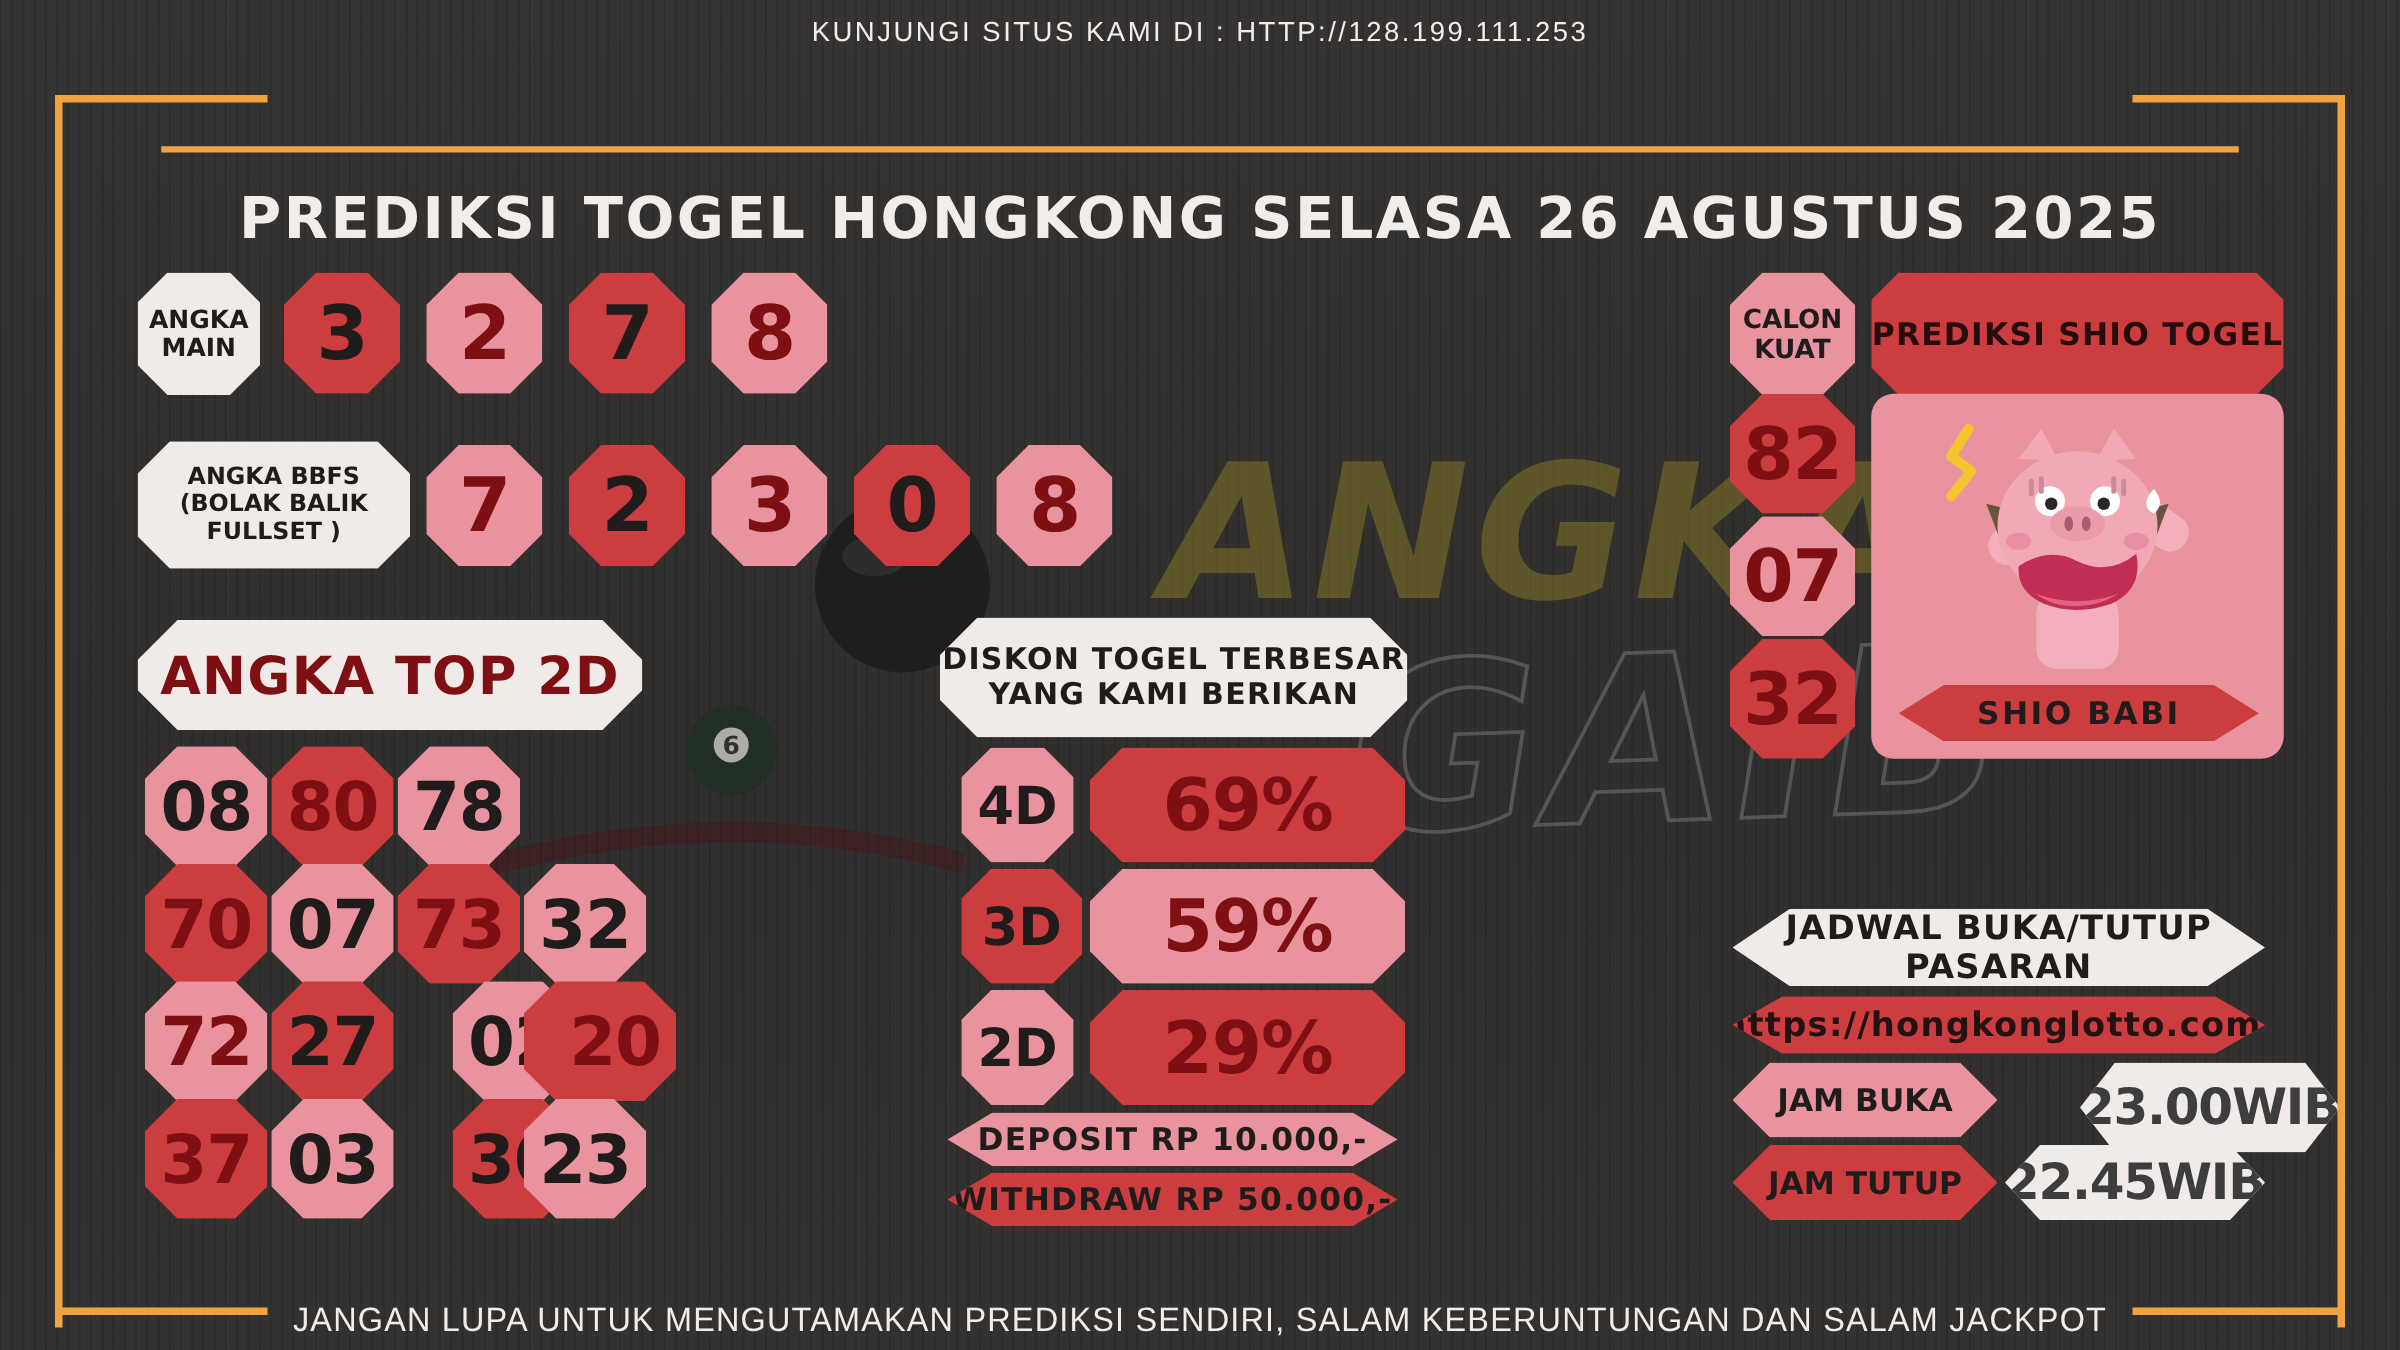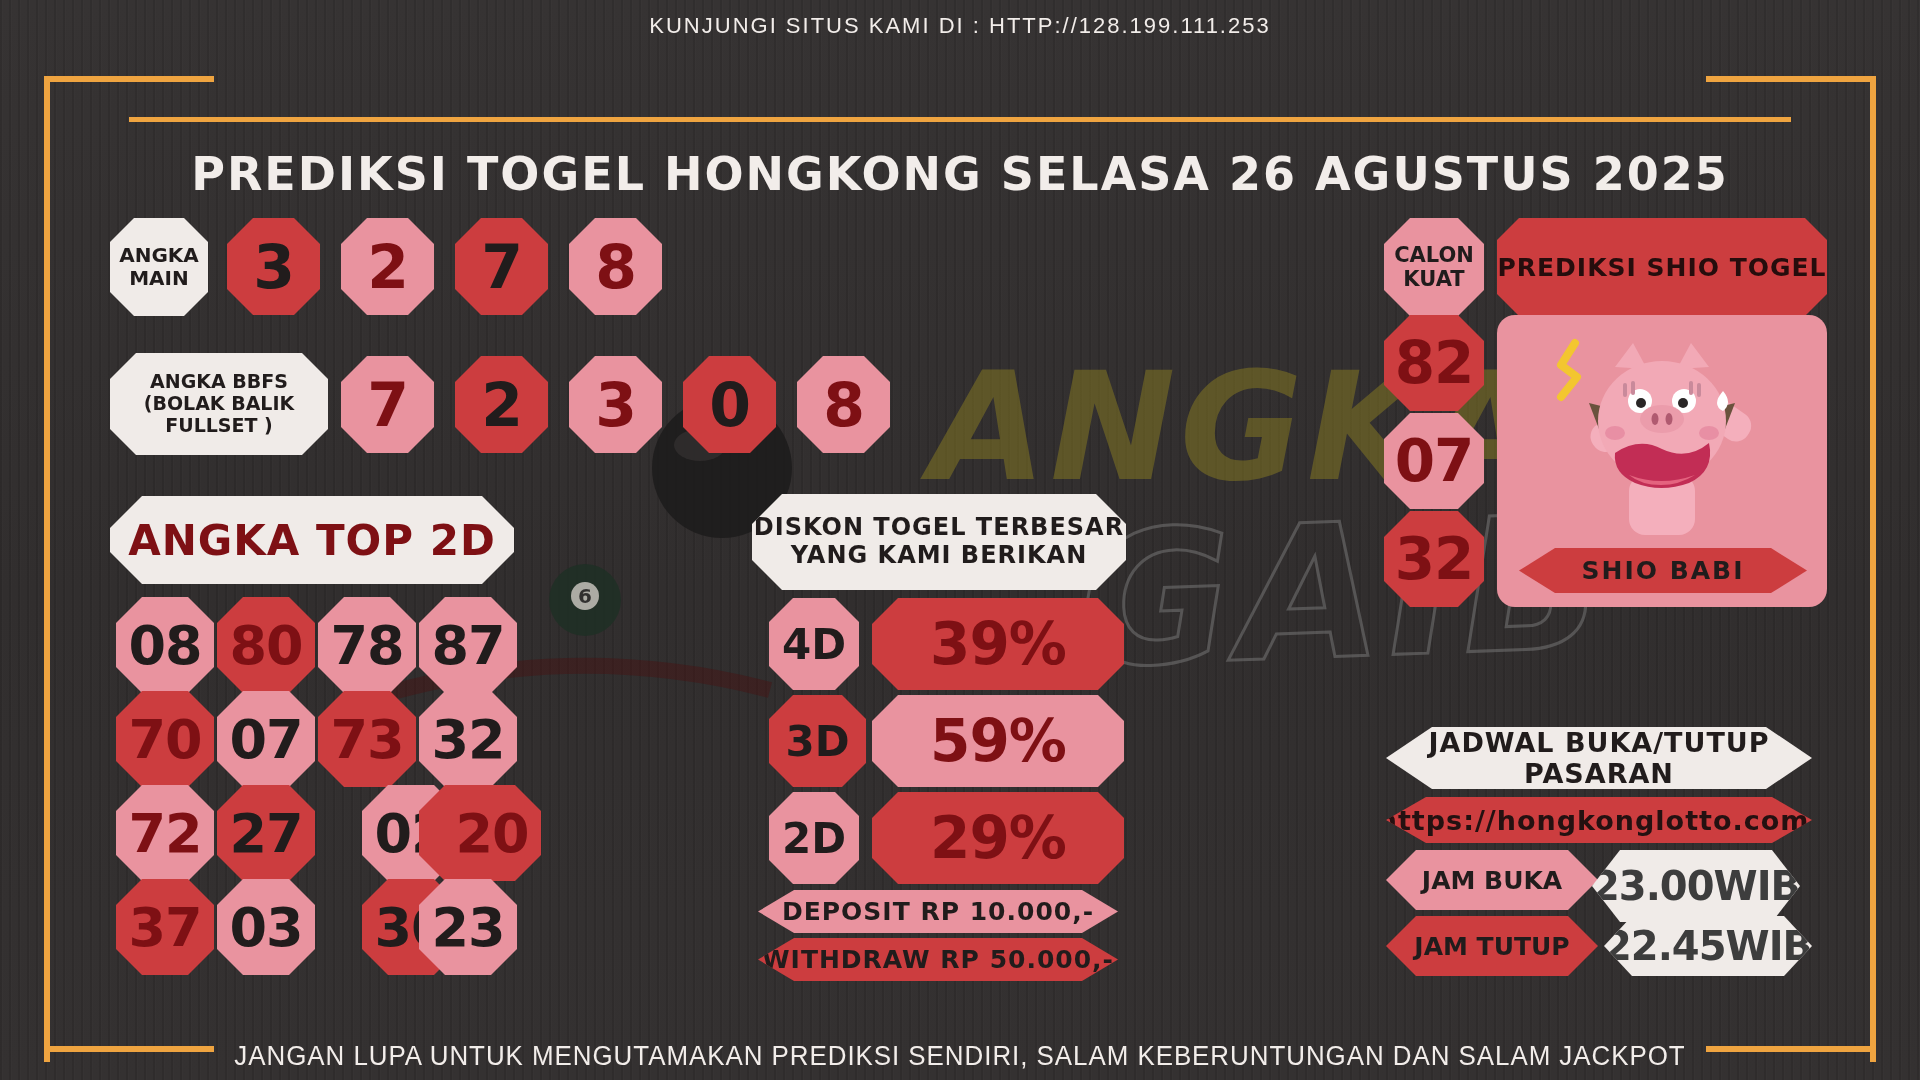--- a/index.html
+++ b/index.html
@@ -78,21 +78,20 @@
   <div class="abs flex content cut bg-red num ink-black" style="left:455px;top:356px;width:93px;height:97px;font-size:60px;">2</div>
   <div class="abs flex content cut bg-pink num ink-darkred" style="left:569px;top:356px;width:93px;height:97px;font-size:60px;">3</div>
   <div class="abs flex content cut bg-red num ink-black" style="left:683px;top:356px;width:93px;height:97px;font-size:60px;">0</div>
   <div class="abs flex content cut bg-pink num ink-darkred" style="left:797px;top:356px;width:93px;height:97px;font-size:60px;">8</div>
 
   <div class="abs flex content cut bg-cream bold ink-darkred" style="left:110px;top:496px;width:404px;height:88px;--c:32px;font-size:42px;letter-spacing:1px;">ANGKA TOP 2D</div>
 
   <div class="abs flex content cut bg-pink num ink-black" style="left:116px;top:597px;width:98px;height:96px;font-size:54px;">08</div>
   <div class="abs flex content cut bg-red num ink-darkred" style="left:217px;top:597px;width:98px;height:96px;font-size:54px;">80</div>
   <div class="abs flex content cut bg-pink num ink-black" style="left:318px;top:597px;width:98px;height:96px;font-size:54px;">78</div>
-  <div class="abs flex content cut bg-pink num ink-black" style="left:419px;top:597px;width:98px;height:96px;font-size:54px;">87</div>
 
   <div class="abs flex content cut bg-red num ink-darkred" style="left:116px;top:691px;width:98px;height:96px;font-size:54px;">70</div>
   <div class="abs flex content cut bg-pink num ink-black" style="left:217px;top:691px;width:98px;height:96px;font-size:54px;">07</div>
   <div class="abs flex content cut bg-red num ink-darkred" style="left:318px;top:691px;width:98px;height:96px;font-size:54px;">73</div>
   <div class="abs flex content cut bg-pink num ink-black" style="left:419px;top:691px;width:98px;height:96px;font-size:54px;">32</div>
 
   <div class="abs flex content cut bg-pink num ink-darkred" style="left:116px;top:785px;width:98px;height:96px;font-size:54px;">72</div>
   <div class="abs flex content cut bg-red num ink-black" style="left:217px;top:785px;width:98px;height:96px;font-size:54px;">27</div>
   <div class="abs flex content cut bg-pink num ink-black" style="left:318px;top:785px;width:98px;height:96px;font-size:54px;margin-left:44px;">02</div>
   <div class="abs flex content cut bg-red num ink-darkred" style="left:419px;top:785px;width:98px;height:96px;font-size:54px;padding-left:24px;">20</div>
@@ -101,21 +100,21 @@
   <div class="abs flex content cut bg-pink num ink-black" style="left:217px;top:879px;width:98px;height:96px;font-size:54px;">03</div>
   <div class="abs flex content cut bg-red num ink-black" style="left:318px;top:879px;width:98px;height:96px;font-size:54px;margin-left:44px;">30</div>
   <div class="abs flex content cut bg-pink num ink-black" style="left:419px;top:879px;width:98px;height:96px;font-size:54px;">23</div>
 
   <div class="abs flex content cut bg-cream lbl ink-black" style="left:752px;top:494px;width:374px;height:96px;--c:30px;font-size:24px;letter-spacing:1px;">
     <div><span>DISKON TOGEL TERBESAR</span><br>
          <span>YANG KAMI BERIKAN</span></div>
   </div>
 
   <div class="abs flex content cut bg-pink bold ink-black" style="left:769px;top:598px;width:90px;height:92px;--c:24px;font-size:42px;">4D</div>
-  <div class="abs flex content cut bg-red num ink-darkred" style="left:872px;top:598px;width:252px;height:92px;--c:26px;font-size:58px;">39%</div>
+  <div class="abs flex content cut bg-red num ink-darkred" style="left:872px;top:598px;width:252px;height:92px;--c:26px;font-size:58px;">69%</div>
 
   <div class="abs flex content cut bg-red bold ink-black" style="left:769px;top:695px;width:97px;height:92px;--c:24px;font-size:42px;">3D</div>
   <div class="abs flex content cut bg-pink num ink-darkred" style="left:872px;top:695px;width:252px;height:92px;--c:26px;font-size:58px;">59%</div>
 
   <div class="abs flex content cut bg-pink bold ink-black" style="left:769px;top:792px;width:90px;height:92px;--c:24px;font-size:42px;">2D</div>
   <div class="abs flex content cut bg-red num ink-darkred" style="left:872px;top:792px;width:252px;height:92px;--c:26px;font-size:58px;">29%</div>
 
   <div class="abs flex content hexa bg-pink bold ink-black" style="left:758px;top:890px;width:360px;height:43px;--p:36px;font-size:25px;letter-spacing:1px;">DEPOSIT RP 10.000,-</div>
   <div class="abs flex content hexa bg-red bold ink-black" style="left:758px;top:938px;width:360px;height:43px;--p:36px;font-size:25px;letter-spacing:1px;">WITHDRAW RP 50.000,-</div>
 
@@ -157,20 +156,20 @@
       <ellipse cx="172" cy="108" rx="10" ry="7" fill="#e88fa4"></ellipse>
       <path d="M78 128 Q102 112 125 124 Q150 136 172 118 Q178 146 152 158 Q124 168 98 158 Q76 148 78 128 Z" fill="#c22d55"></path>
       <path d="M92 150 Q124 162 158 150 Q142 160 124 160 Q104 160 92 150 Z" fill="#e4637f"></path>
       <path d="M186 66 q10 12 0 20 q-12 -6 0 -20 Z" fill="#ffffff"></path>
     </svg>
     <div class="abs flex hexa bg-red bold ink-black" style="left:22px;top:233px;width:288px;height:45px;--p:36px;font-size:25px;letter-spacing:2px;">SHIO BABI</div>
   </div>
   <div class="abs flex content hexa bg-red bold" style="left:1386px;top:797px;width:426px;height:46px;--p:40px;font-size:27px;color:#241111;letter-spacing:1px;">https://hongkonglotto.com/</div>
 
   <div class="abs flex content hexa bg-pink bold ink-black" style="left:1386px;top:850px;width:212px;height:60px;--p:30px;font-size:25px;">JAM BUKA</div>
-  <div class="abs flex content hexa bg-cream bold" style="left:1592px;top:850px;width:208px;height:72px;--p:28px;font-size:40px;color:#3d3d3d;letter-spacing:-1px;">23.00WIB</div>
+  <div class="abs flex content hexa bg-cream bold" style="left:1664px;top:850px;width:208px;height:72px;--p:28px;font-size:40px;color:#3d3d3d;letter-spacing:-1px;">23.00WIB</div>
 
   <div class="abs flex content hexa bg-red bold ink-black" style="left:1386px;top:916px;width:212px;height:60px;--p:30px;font-size:25px;">JAM TUTUP</div>
   <div class="abs flex content hexa bg-cream bold" style="left:1604px;top:916px;width:208px;height:60px;--p:28px;font-size:40px;color:#3d3d3d;letter-spacing:-1px;">22.45WIB</div>
 
   <div class="abs flex content ink-cream" style="left:0;top:1036px;width:1920px;height:40px;font-size:27px;letter-spacing:1px;font-family:'Liberation Sans',sans-serif;transform:scaleX(.96);">JANGAN LUPA UNTUK MENGUTAMAKAN PREDIKSI SENDIRI, SALAM KEBERUNTUNGAN DAN SALAM JACKPOT</div>
 
 </div>
 
 </body></html>

